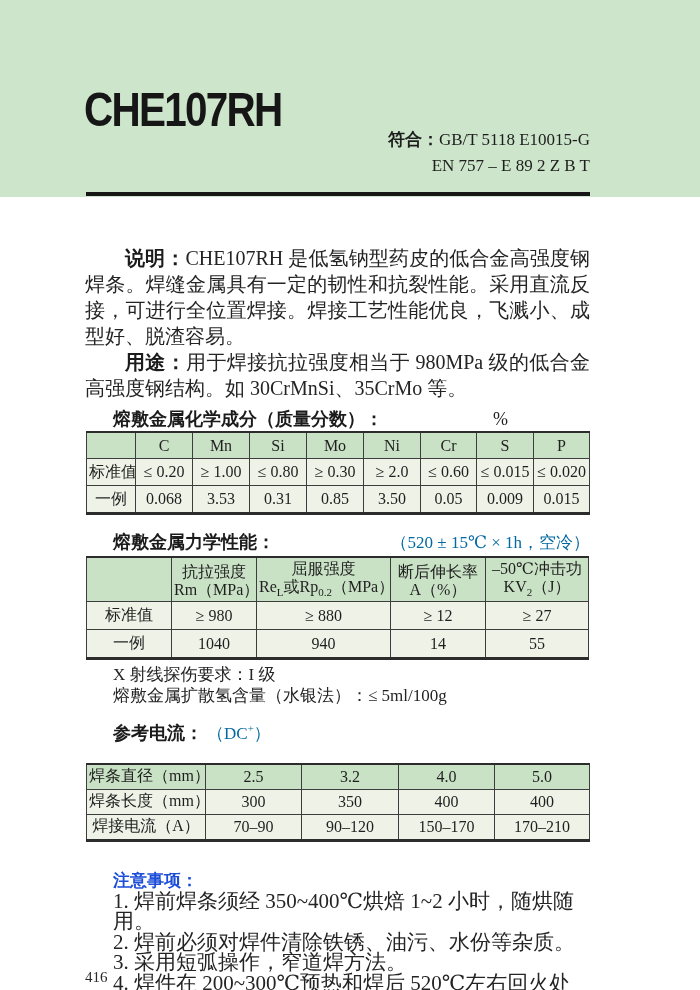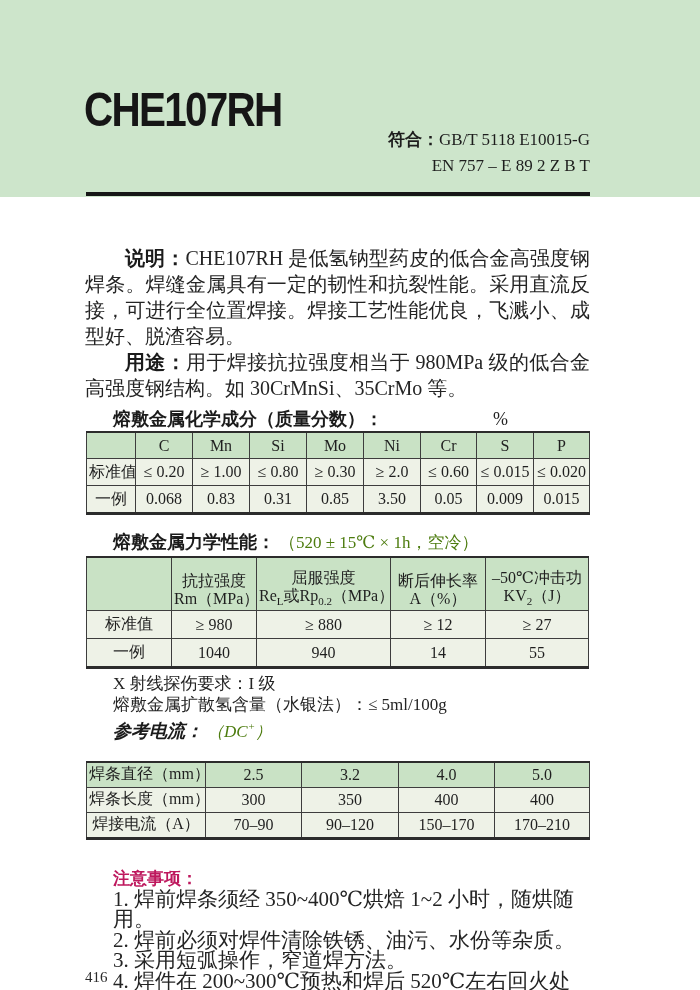--- a/index.html
+++ b/index.html
@@ -68,21 +68,21 @@
     font-size:18px; line-height:20px;
     margin:0;
   }
   .section-head .head-bold {
     font-family:"Liberation Sans","DejaVu Sans",sans-serif;
     font-weight:bold;
     color:#1b1b1b;
   }
   .section-head .head-cond {
     font-size:17px;
-    color:#4d7c0f;
+    color:#0369a1;
     margin-left:4px;
   }
   .section-head .unit {
     margin-left:auto;
     padding-right:82px;
     font-size:18px;
     color:#242424;
   }
 
   
@@ -104,47 +104,47 @@
     overflow:hidden;
     white-space:nowrap;
   }
   .green { background:#c9e2c5; }
   .tint  { background:#eef2e7; }
 
   .chem-table { margin-top:2px; }
   .chem-table th { height:25px; }
   .chem-table td { height:26px; }
 
-  .mech-heading { margin-top:17px; }
+  .mech-heading { margin-top:17px;justify-content:space-between; }
   .mech-table { margin-top:3px; }
-  .mech-table th { height:38px; line-height:18px; padding-top:11px; }
+  .mech-table th { height:38px; line-height:18px; padding-top:2px; }
   .mech-table td { height:27px; }
   .mech-table sub { font-size:11px; }
 
   .xray-block {
     margin-top:5px;
     padding-left:28px;
     font-size:17px;
     line-height:20.5px;
     color:#242424;
   }
 
-  .current-heading { margin-top:1px;font-style:italic; }
+  .current-heading { margin-top:12px; }
   .current-heading sup { font-size:11px; }
   .current-table { margin-top:19px; }
   .current-table td { height:24px; }
   .current-table td.lbl { font-size:16px; }
 
   .notes-block { margin-top:29px; }
   .notes-heading {
     padding-left:28px;
     font-family:"Liberation Sans","DejaVu Sans",sans-serif;
     font-weight:bold;
     font-size:17px; line-height:20px;
-    color:#be185d;
+    color:#1d4ed8;
   }
   .notes-list { margin:0; padding-left:28px; list-style:none; }
   .notes-list li {
     font-size:21px; line-height:20.5px;
     color:#242424;
   }
 
   .page-number {
     position:absolute; left:85px; top:969px;
     font-size:15px; color:#2a2a2a;
@@ -202,21 +202,21 @@
       <td class="tint">≤ 0.80</td>
       <td class="tint">≥ 0.30</td>
       <td class="tint">≥ 2.0</td>
       <td class="tint">≤ 0.60</td>
       <td class="tint">≤ 0.015</td>
       <td class="tint">≤ 0.020</td>
     </tr>
     <tr>
       <td class="tint">一例</td>
       <td class="tint">0.068</td>
-      <td class="tint">0.83</td>
+      <td class="tint">3.53</td>
       <td class="tint">0.31</td>
       <td class="tint">0.85</td>
       <td class="tint">3.50</td>
       <td class="tint">0.05</td>
       <td class="tint">0.009</td>
       <td class="tint">0.015</td>
     </tr>
   </tbody>
     </table>
 

